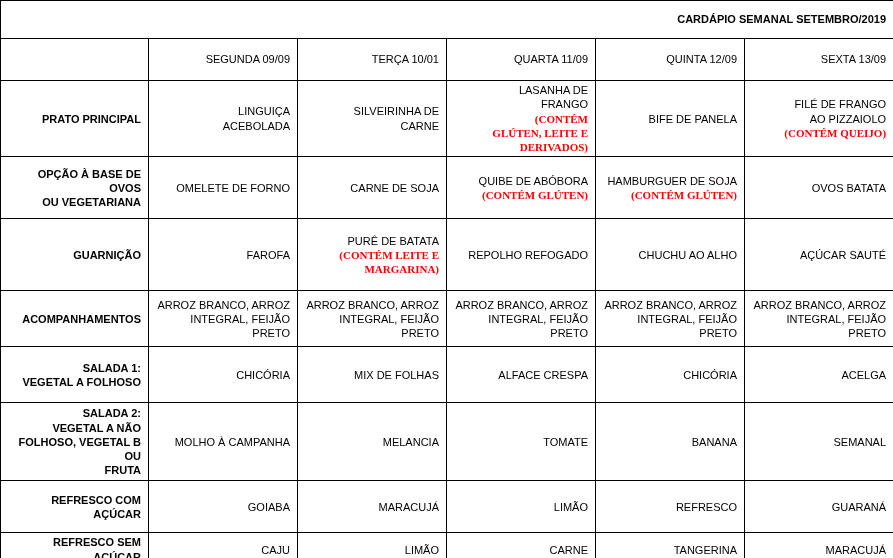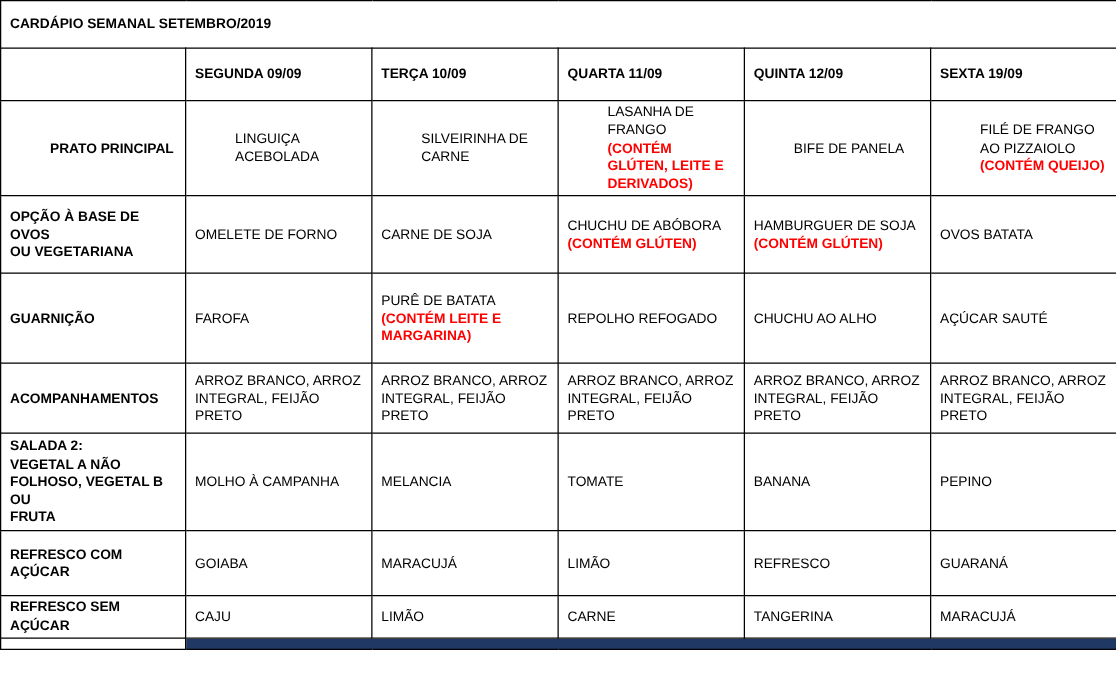--- a/index.html
+++ b/index.html
@@ -11,45 +11,46 @@
     height: 558px;
     font-family: "Liberation Sans", sans-serif;
   }
   table.menu {
     border-collapse: collapse;
     width: 893px;
     table-layout: fixed;
   }
   table.menu td {
     border: 1px solid #000000;
-    text-align: left;
+    text-align: right;
     vertical-align: middle;
     padding: 2px 7px;
     font-size: 11px;
     line-height: 1.3;
     color: #000000;
     overflow: hidden;
   }
   td.title-cell {
     font-weight: bold;
     font-size: 12px;
     height: 38px;
   }
   td.header-cell {
-    font-weight: bold;
+    font-weight: normal;
     height: 42px;
   }
   td.label-cell {
     font-weight: bold;
     white-space: pre-line;
   }
   .cell-note {
     display: block;
     color: var(--note-red, #ff0000);
     font-weight: bold;
+    font-family: Liberation Serif, serif;
   }
   tr.r0 td { height: 60px; padding-left: 39px; }
   tr.r1 td { height: 62px; }
   tr.r2 td { height: 72px; }
   tr.r3 td { height: 56px; }
   tr.r4 td { height: 56px; }
   tr.r5 td { height: 78px; }
   tr.r6 td { height: 52px; }
   tr.r7 td { height: 33px; }
   tr.footer-row td { height: 9px; padding: 0; }
@@ -70,41 +71,41 @@
   </colgroup>
 
   <tbody>
       <tr>
     <td class="title-cell" colspan="6">CARDÁPIO SEMANAL SETEMBRO/2019</td>
   </tr>
 
   <tr>
     <td class="header-cell"></td>
     <td class="header-cell">SEGUNDA  09/09</td>
-    <td class="header-cell">TERÇA 10/09</td>
+    <td class="header-cell">TERÇA 10/01</td>
     <td class="header-cell">QUARTA 11/09</td>
     <td class="header-cell">QUINTA 12/09</td>
-    <td class="header-cell">SEXTA 19/09</td>
+    <td class="header-cell">SEXTA 13/09</td>
   </tr>
 
   <tr class="r0">
     <td class="label-cell">PRATO PRINCIPAL</td>
     <td><span class="cell-text">LINGUIÇA ACEBOLADA</span></td>
     <td><span class="cell-text">SILVEIRINHA DE CARNE</span></td>
     <td><span class="cell-text">LASANHA  DE FRANGO</span><span class="cell-note">(CONTÉM GLÚTEN, LEITE E DERIVADOS)</span></td>
     <td><span class="cell-text">BIFE DE PANELA</span></td>
     <td><span class="cell-text">FILÉ DE FRANGO AO PIZZAIOLO</span><span class="cell-note">(CONTÉM QUEIJO)</span></td>
   </tr>
 
   <tr class="r1">
     <td class="label-cell">OPÇÃO À BASE DE OVOS
 OU VEGETARIANA</td>
     <td><span class="cell-text">OMELETE DE FORNO</span></td>
     <td><span class="cell-text">CARNE DE SOJA</span></td>
-    <td><span class="cell-text">CHUCHU DE ABÓBORA</span><span class="cell-note">(CONTÉM GLÚTEN)</span></td>
+    <td><span class="cell-text">QUIBE DE ABÓBORA</span><span class="cell-note">(CONTÉM GLÚTEN)</span></td>
     <td><span class="cell-text">HAMBURGUER DE SOJA</span><span class="cell-note">(CONTÉM GLÚTEN)</span></td>
     <td><span class="cell-text">OVOS BATATA</span></td>
   </tr>
 
   <tr class="r2">
     <td class="label-cell">GUARNIÇÃO</td>
     <td><span class="cell-text">FAROFA</span></td>
     <td><span class="cell-text">PURÊ DE BATATA</span><span class="cell-note">(CONTÉM LEITE E MARGARINA)</span></td>
     <td><span class="cell-text">REPOLHO REFOGADO</span></td>
     <td><span class="cell-text">CHUCHU AO ALHO</span></td>
@@ -113,31 +114,40 @@
 
   <tr class="r3">
     <td class="label-cell">ACOMPANHAMENTOS</td>
     <td><span class="cell-text">ARROZ BRANCO, ARROZ INTEGRAL, FEIJÃO PRETO</span></td>
     <td><span class="cell-text">ARROZ BRANCO, ARROZ INTEGRAL, FEIJÃO PRETO</span></td>
     <td><span class="cell-text">ARROZ BRANCO, ARROZ INTEGRAL, FEIJÃO PRETO</span></td>
     <td><span class="cell-text">ARROZ BRANCO, ARROZ INTEGRAL, FEIJÃO PRETO</span></td>
     <td><span class="cell-text">ARROZ BRANCO, ARROZ INTEGRAL, FEIJÃO PRETO</span></td>
   </tr>
 
+  <tr class="r4">
+    <td class="label-cell">SALADA 1:
+VEGETAL A FOLHOSO</td>
+    <td><span class="cell-text">CHICÓRIA</span></td>
+    <td><span class="cell-text">MIX DE FOLHAS</span></td>
+    <td><span class="cell-text">ALFACE  CRESPA</span></td>
+    <td><span class="cell-text">CHICÓRIA</span></td>
+    <td><span class="cell-text">ACELGA</span></td>
+  </tr>
 
   <tr class="r5">
     <td class="label-cell">SALADA 2:
 VEGETAL A NÃO
 FOLHOSO, VEGETAL B OU
 FRUTA</td>
     <td><span class="cell-text">MOLHO À CAMPANHA</span></td>
     <td><span class="cell-text">MELANCIA</span></td>
     <td><span class="cell-text">TOMATE</span></td>
     <td><span class="cell-text">BANANA</span></td>
-    <td><span class="cell-text">PEPINO</span></td>
+    <td><span class="cell-text">SEMANAL</span></td>
   </tr>
 
   <tr class="r6">
     <td class="label-cell">REFRESCO COM AÇÚCAR</td>
     <td><span class="cell-text">GOIABA</span></td>
     <td><span class="cell-text">MARACUJÁ</span></td>
     <td><span class="cell-text">LIMÃO</span></td>
     <td><span class="cell-text">REFRESCO</span></td>
     <td><span class="cell-text">GUARANÁ</span></td>
   </tr>

